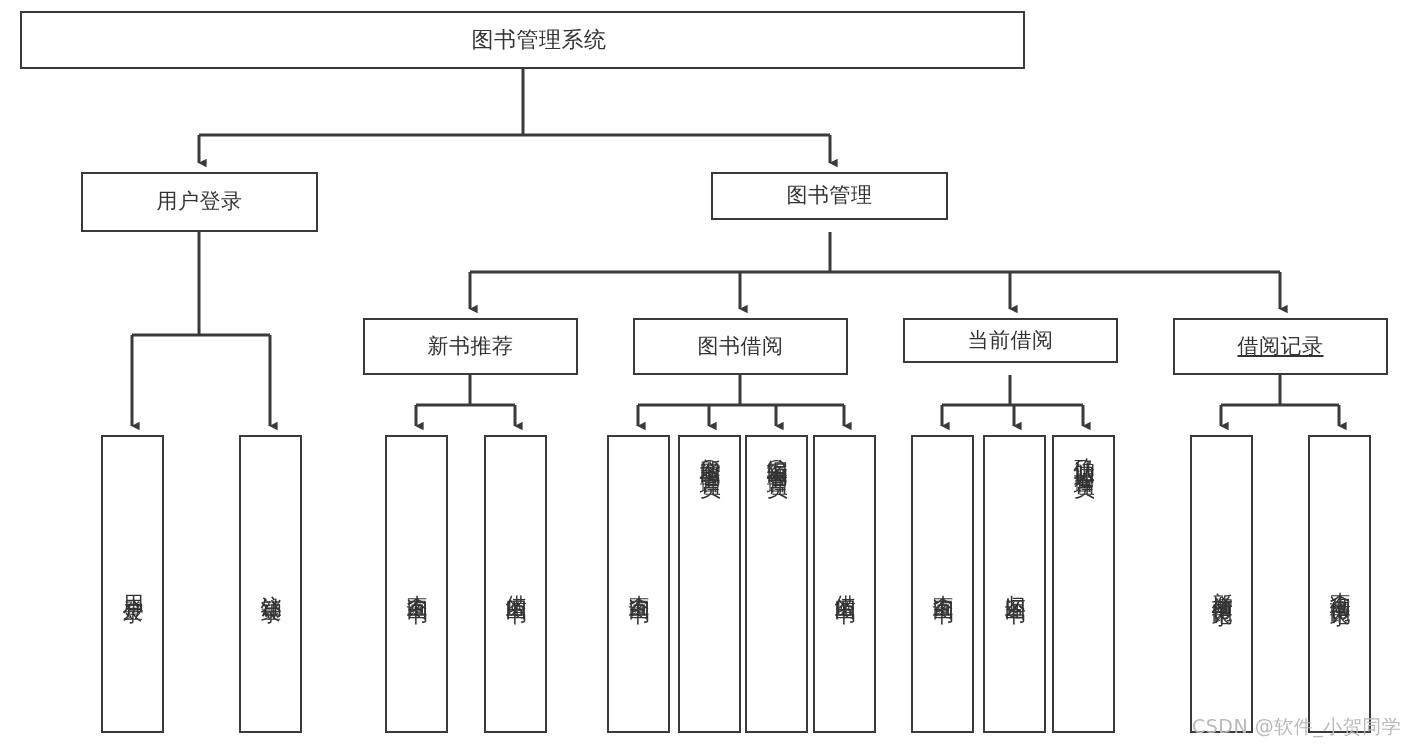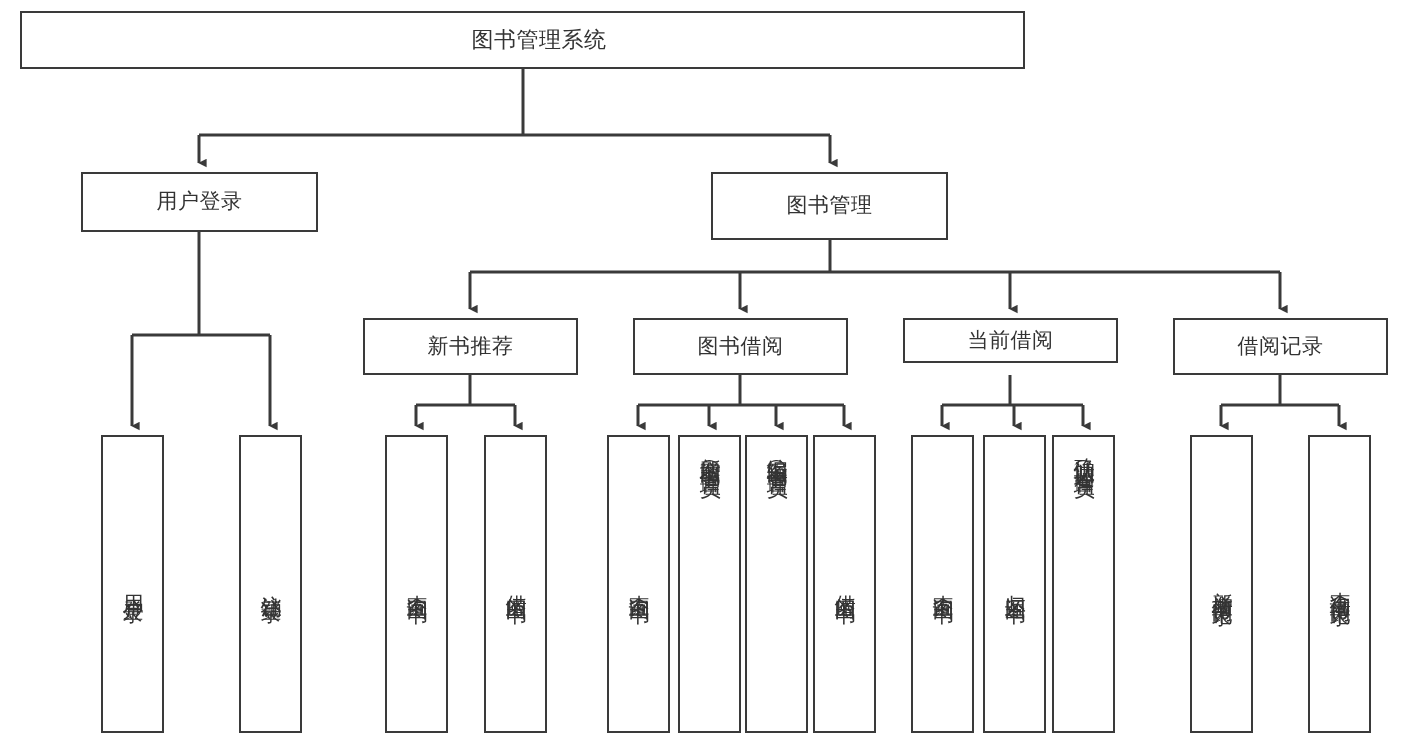--- a/index.html
+++ b/index.html
@@ -126,34 +126,34 @@
     </g>
   </svg>
 
   <div class="node-box h-node root-node" style="left: 20px; top: 11px; width: 1005px; height: 58px;">
     <span class="node-label">图书管理系统</span>
   </div>
 
   <div class="node-box h-node" style="left: 81px; top: 172px; width: 237px; height: 60px;">
     <span class="node-label">用户登录</span>
   </div>
-  <div class="node-box h-node" style="left: 711px; top: 172px; width: 237px; height: 68px;">
+  <div class="node-box h-node" style="left: 711px; top: 172px; width: 237px; height: 48px;">
     <span class="node-label">图书管理</span>
   </div>
 
   <div class="node-box h-node" style="left: 363px; top: 318px; width: 215px; height: 57px;">
     <span class="node-label">新书推荐</span>
   </div>
   <div class="node-box h-node" style="left: 633px; top: 318px; width: 215px; height: 57px;">
     <span class="node-label">图书借阅</span>
   </div>
   <div class="node-box h-node" style="left: 903px; top: 318px; width: 215px; height: 45px;">
     <span class="node-label">当前借阅</span>
   </div>
-  <div class="node-box h-node" style="left: 1173px; top: 318px; width: 215px; height: 57px;">
+  <div class="node-box h-node" style="left: 1173px; top: 318px; width: 215px; height: 57px; text-decoration: underline;">
     <span class="node-label">借阅记录</span>
   </div>
 
   <div class="node-box v-node" style="left: 101px; top: 435px; width: 63px; height: 298px;">
     <span class="node-label" style="margin-top: 141px;">用户登录</span>
   </div>
   <div class="node-box v-node" style="left: 239px; top: 435px; width: 63px; height: 298px;">
     <span class="node-label" style="margin-top: 141px;">注销登录</span>
   </div>
   <div class="node-box v-node" style="left: 385px; top: 435px; width: 63px; height: 298px;">
@@ -183,14 +183,15 @@
   <div class="node-box v-node" style="left: 1052px; top: 435px; width: 63px; height: 298px;">
     <span class="node-label" style="margin-top: 4px;">确认归还（管理员）</span>
   </div>
   <div class="node-box v-node" style="left: 1190px; top: 435px; width: 63px; height: 298px;">
     <span class="node-label" style="margin-top: 138px;">新增借阅记录</span>
   </div>
   <div class="node-box v-node" style="left: 1308px; top: 435px; width: 63px; height: 298px;">
     <span class="node-label" style="margin-top: 138px;">查询借阅记录</span>
   </div>
 
+  <div class="watermark" style="left: 1192px; top: 714px; color: rgb(185, 185, 185);">CSDN @软件_小贺同学</div>
 
 </div>
 
 </body></html>

